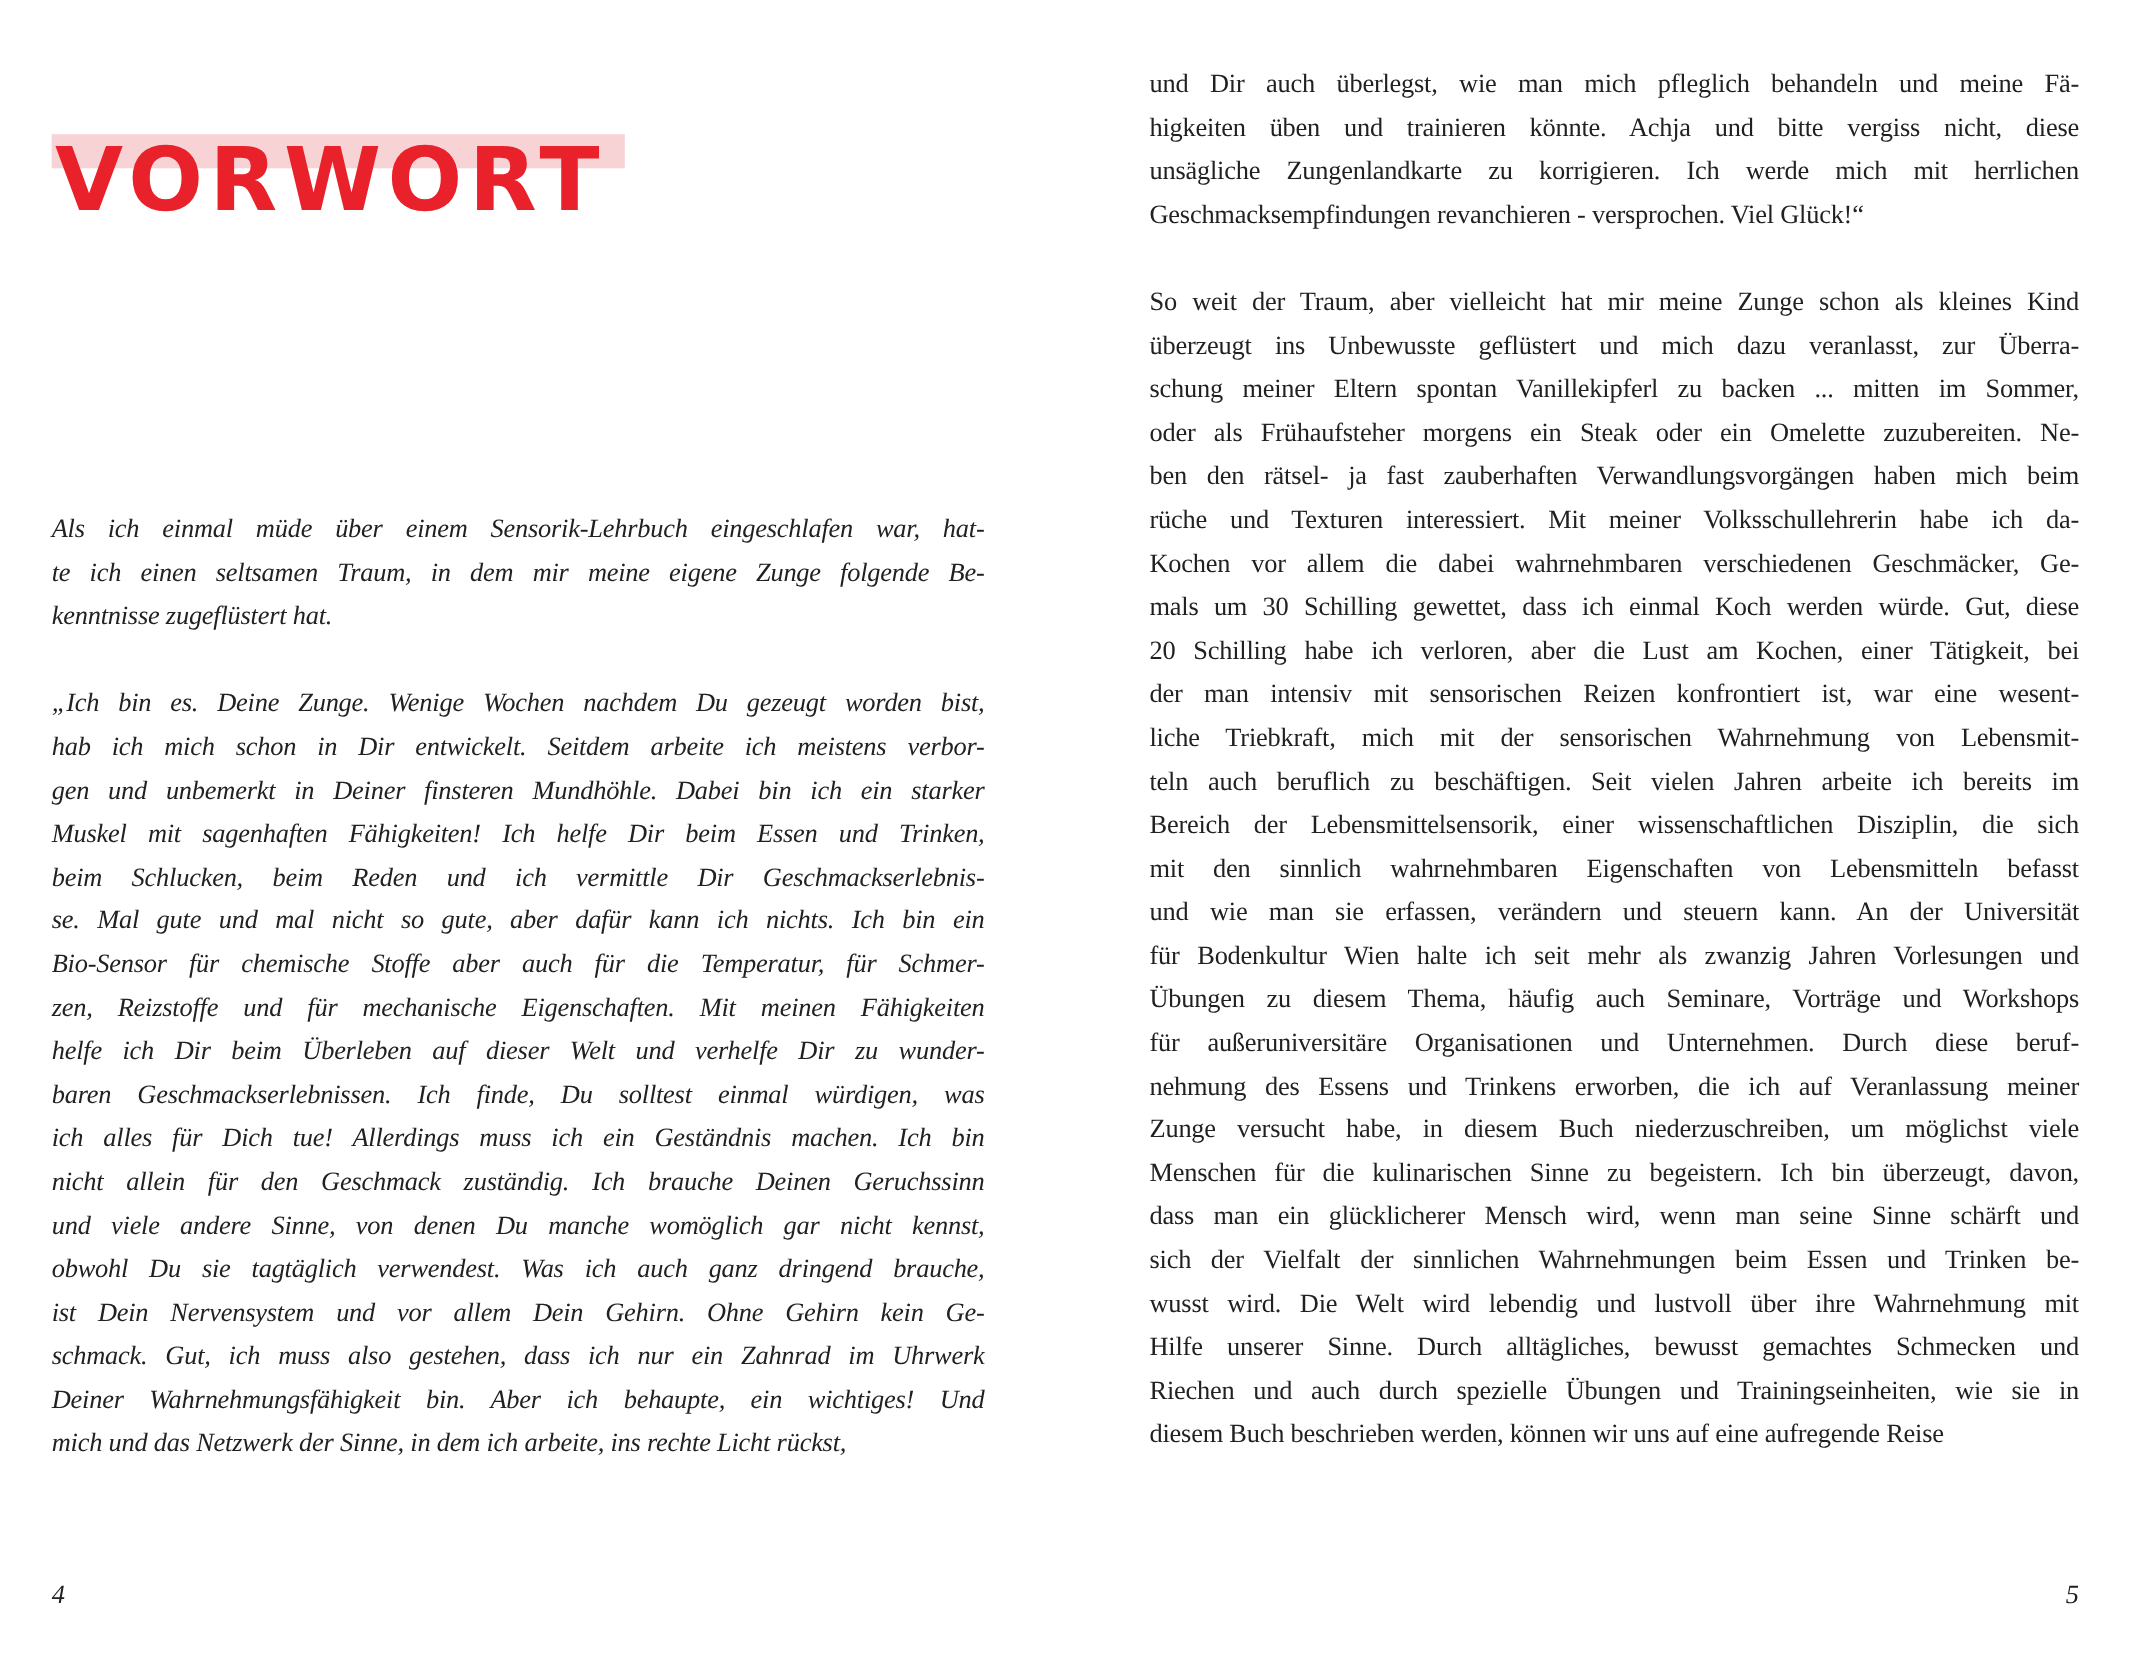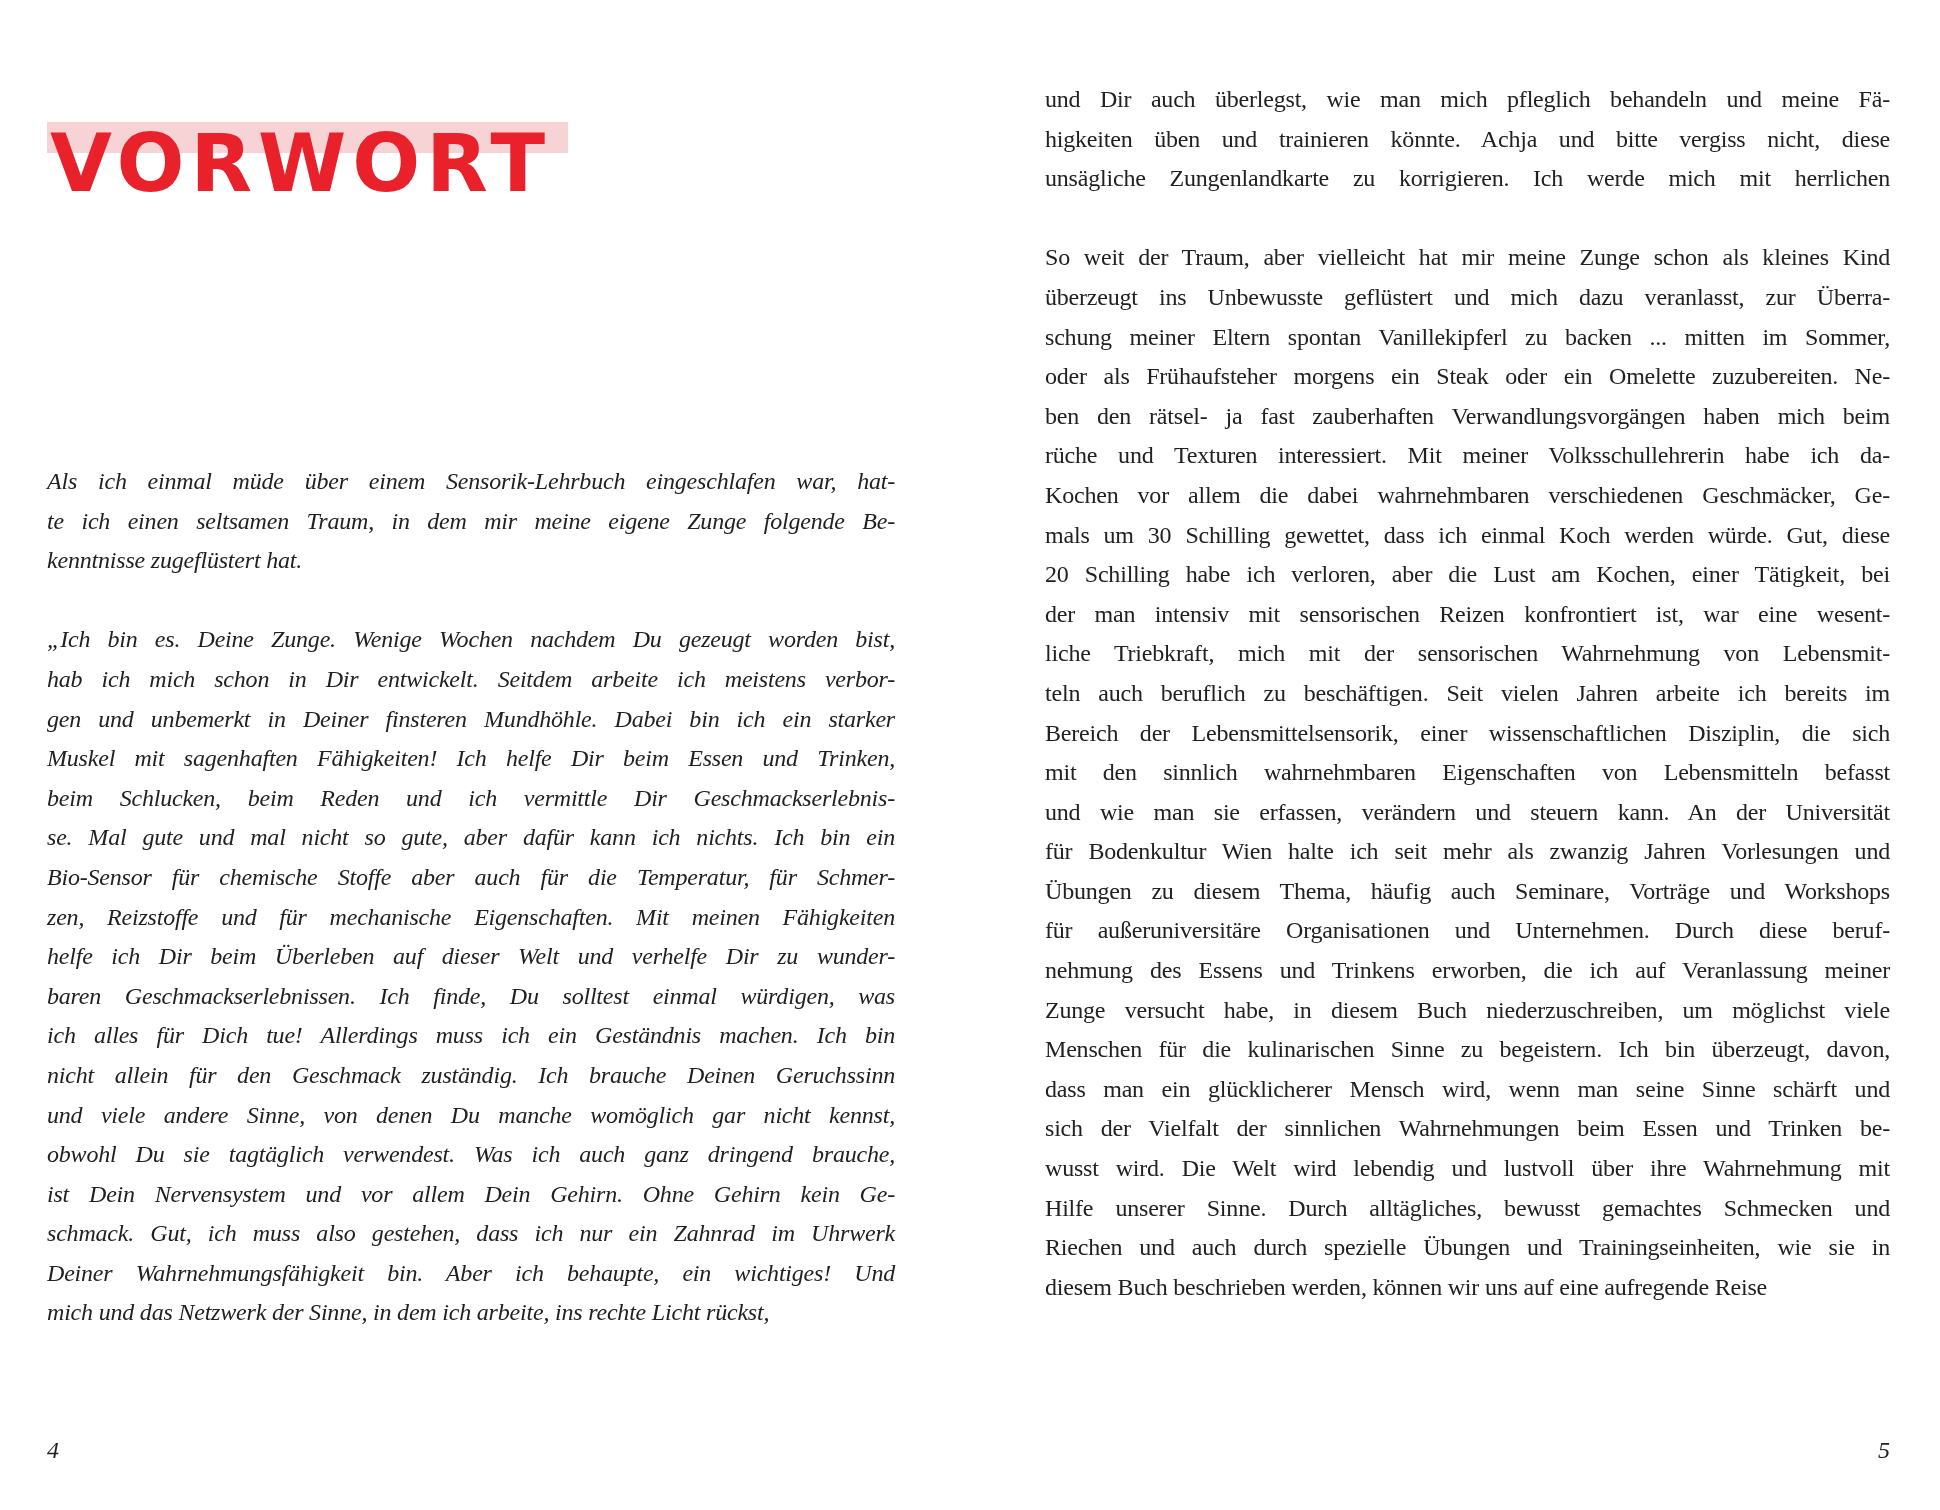--- a/index.html
+++ b/index.html
@@ -16,21 +16,21 @@
     position:absolute;left:50px;top:70px;
     font-family:"DejaVu Sans", sans-serif;
     font-weight:bold;font-size:80px;line-height:80px;
     letter-spacing:6px;white-space:nowrap;
   }
   .text-col{
     position:absolute;
     font-size:24px;line-height:39.6px;letter-spacing:-0.2px;
   }
   #left-col{left:47px;top:462px;width:848px;font-style:italic;}
-  #right-col{left:1045px;top:80px;width:845px;}
+  #right-col{left:1045px;top:58px;width:845px;}
   .para{margin:0 0 39.6px 0;}
   .para:last-child{margin-bottom:0;}
   .line{text-align:justify;text-align-last:justify;}
   .line.end{text-align-last:left;}
   .folio{
     position:absolute;top:1436px;
     font-size:24px;font-style:italic;line-height:28px;
   }
   #folio-left{left:47px;}
   #folio-right{left:1045px;width:845px;text-align:right;}
@@ -66,20 +66,21 @@
       <div class="line">schmack. Gut, ich muss also gestehen, dass ich nur ein Zahnrad im Uhrwerk</div>
       <div class="line">Deiner Wahrnehmungsfähigkeit bin. Aber ich behaupte, ein wichtiges! Und</div>
       <div class="line end">mich und das Netzwerk der Sinne, in dem ich arbeite, ins rechte Licht rückst,</div>
     </div>
   </div>
 <div id="right-col" class="text-col">
     <div class="para">
       <div class="line">und Dir auch überlegst, wie man mich pfleglich behandeln und meine Fä-</div>
       <div class="line">higkeiten üben und trainieren könnte. Achja und bitte vergiss nicht, diese</div>
       <div class="line">unsägliche Zungenlandkarte zu korrigieren. Ich werde mich mit herrlichen</div>
+      <div class="line end">Geschmacksempfindungen revanchieren - versprochen. Viel Glück!“</div>
     </div>
     <div class="para">
       <div class="line">So weit der Traum, aber vielleicht hat mir meine Zunge schon als kleines Kind</div>
       <div class="line">überzeugt ins Unbewusste geflüstert und mich dazu veranlasst, zur Überra-</div>
       <div class="line">schung meiner Eltern spontan Vanillekipferl zu backen ... mitten im Sommer,</div>
       <div class="line">oder als Frühaufsteher morgens ein Steak oder ein Omelette zuzubereiten. Ne-</div>
       <div class="line">ben den rätsel- ja fast zauberhaften Verwandlungsvorgängen haben mich beim</div>
       <div class="line">rüche und Texturen interessiert. Mit meiner Volksschullehrerin habe ich da-</div>
       <div class="line">Kochen vor allem die dabei wahrnehmbaren verschiedenen Geschmäcker, Ge-</div>
       <div class="line">mals um 30 Schilling gewettet, dass ich einmal Koch werden würde. Gut, diese</div>

